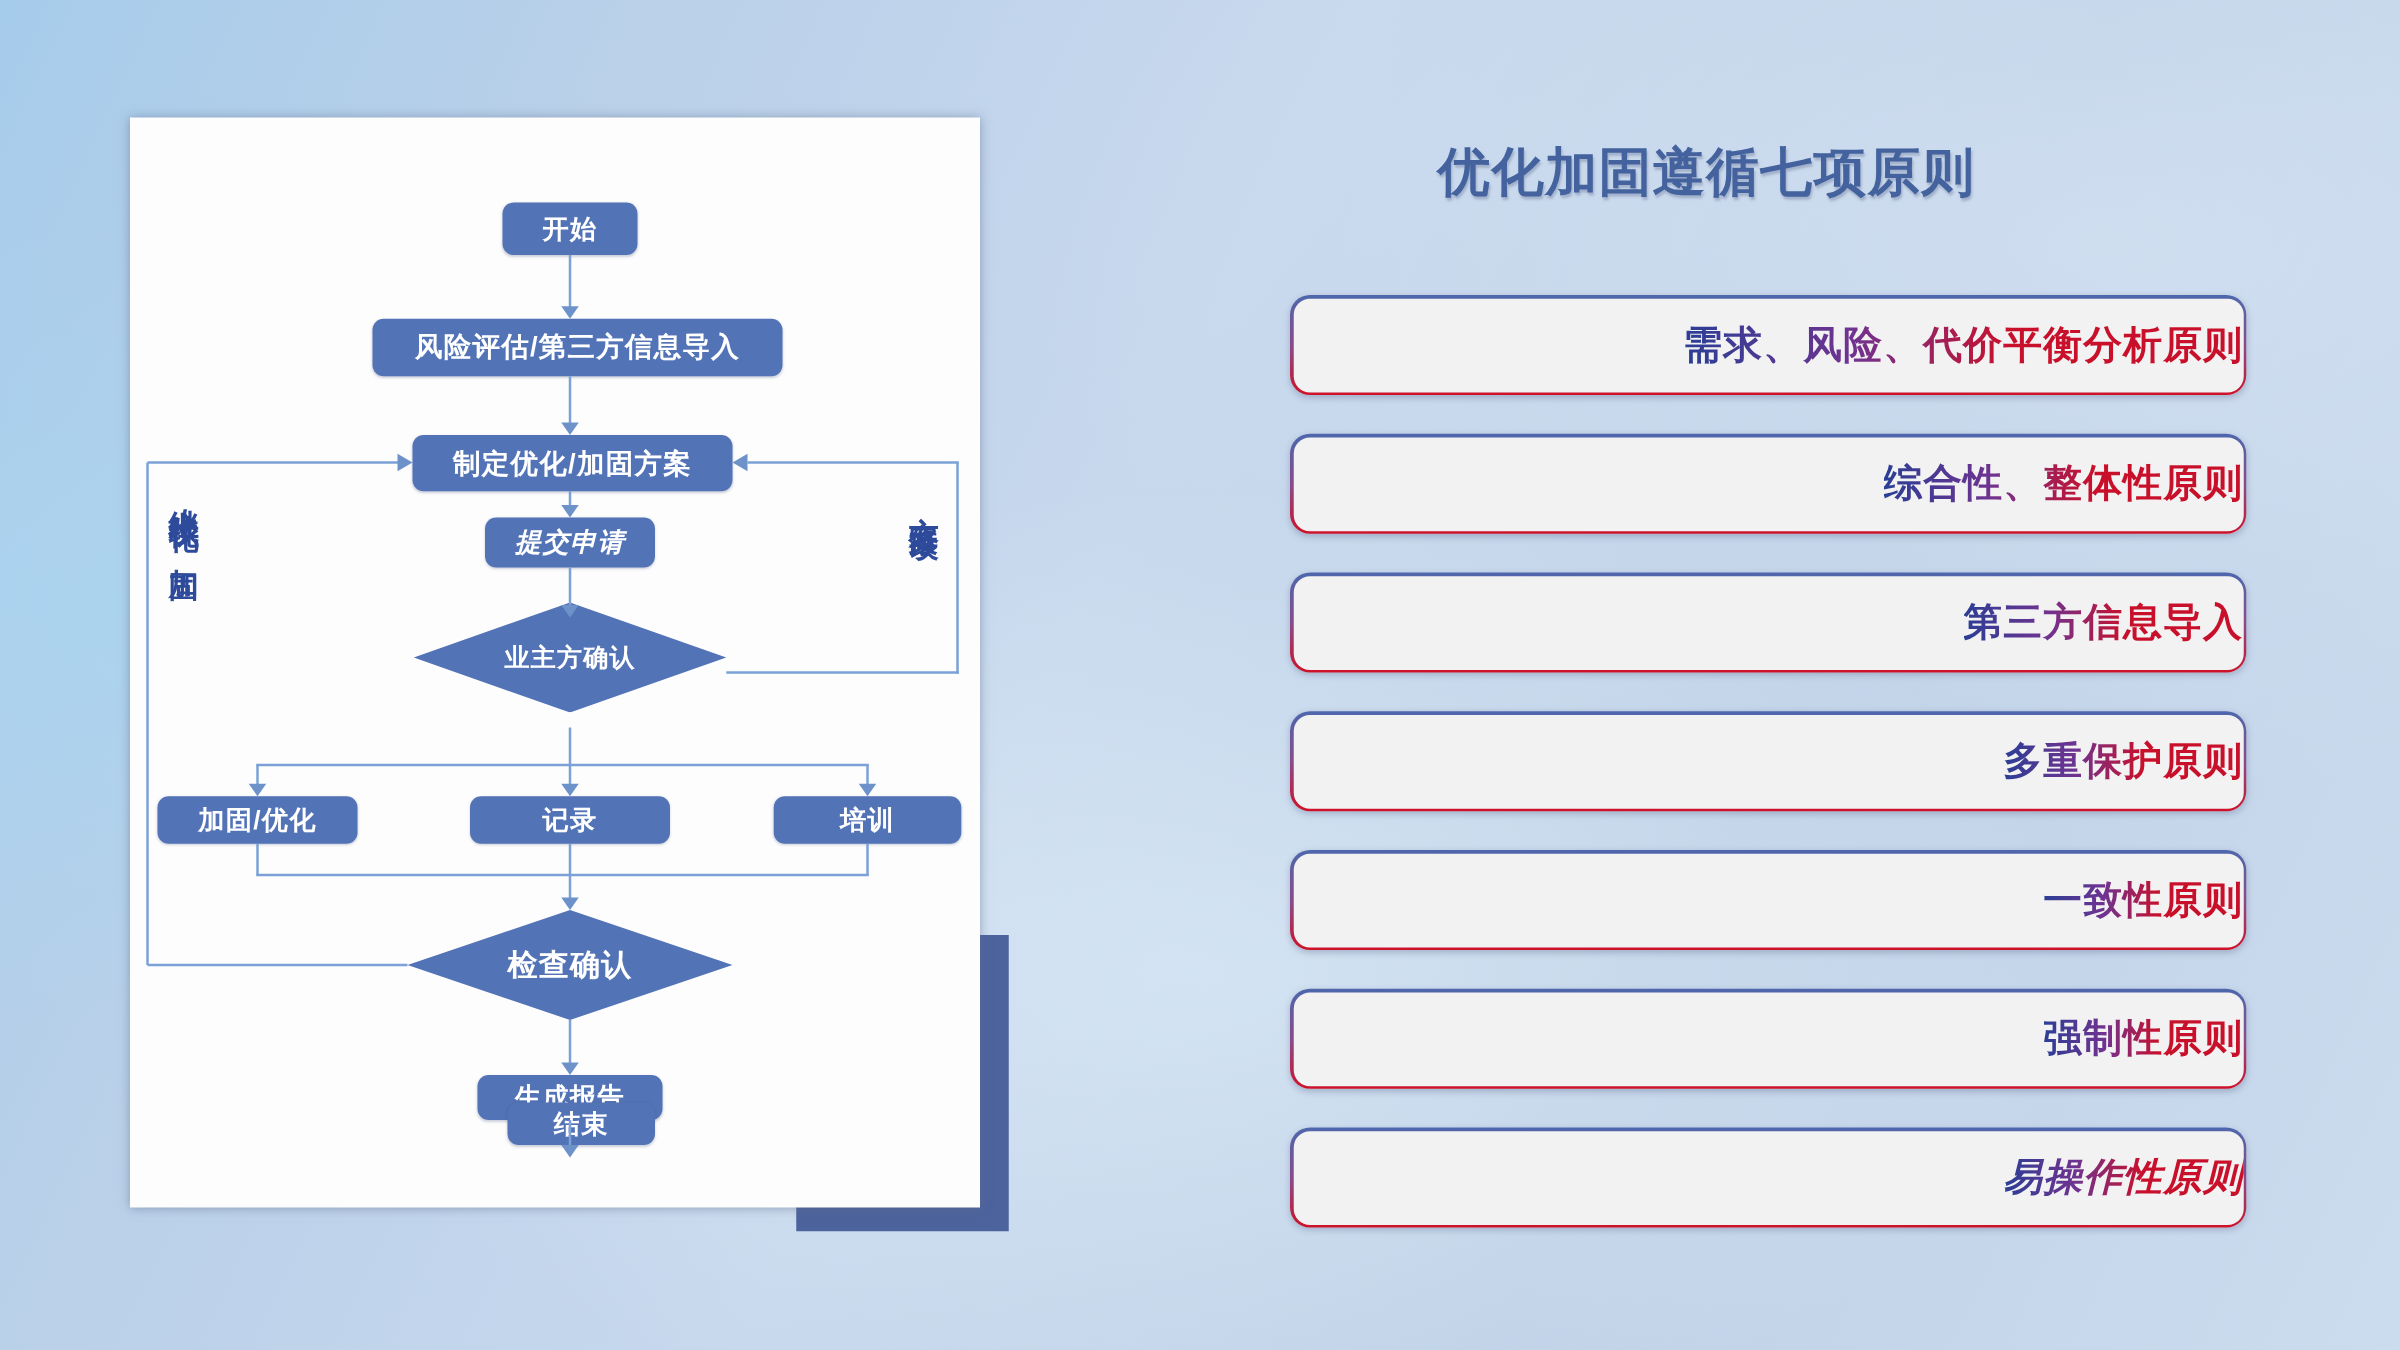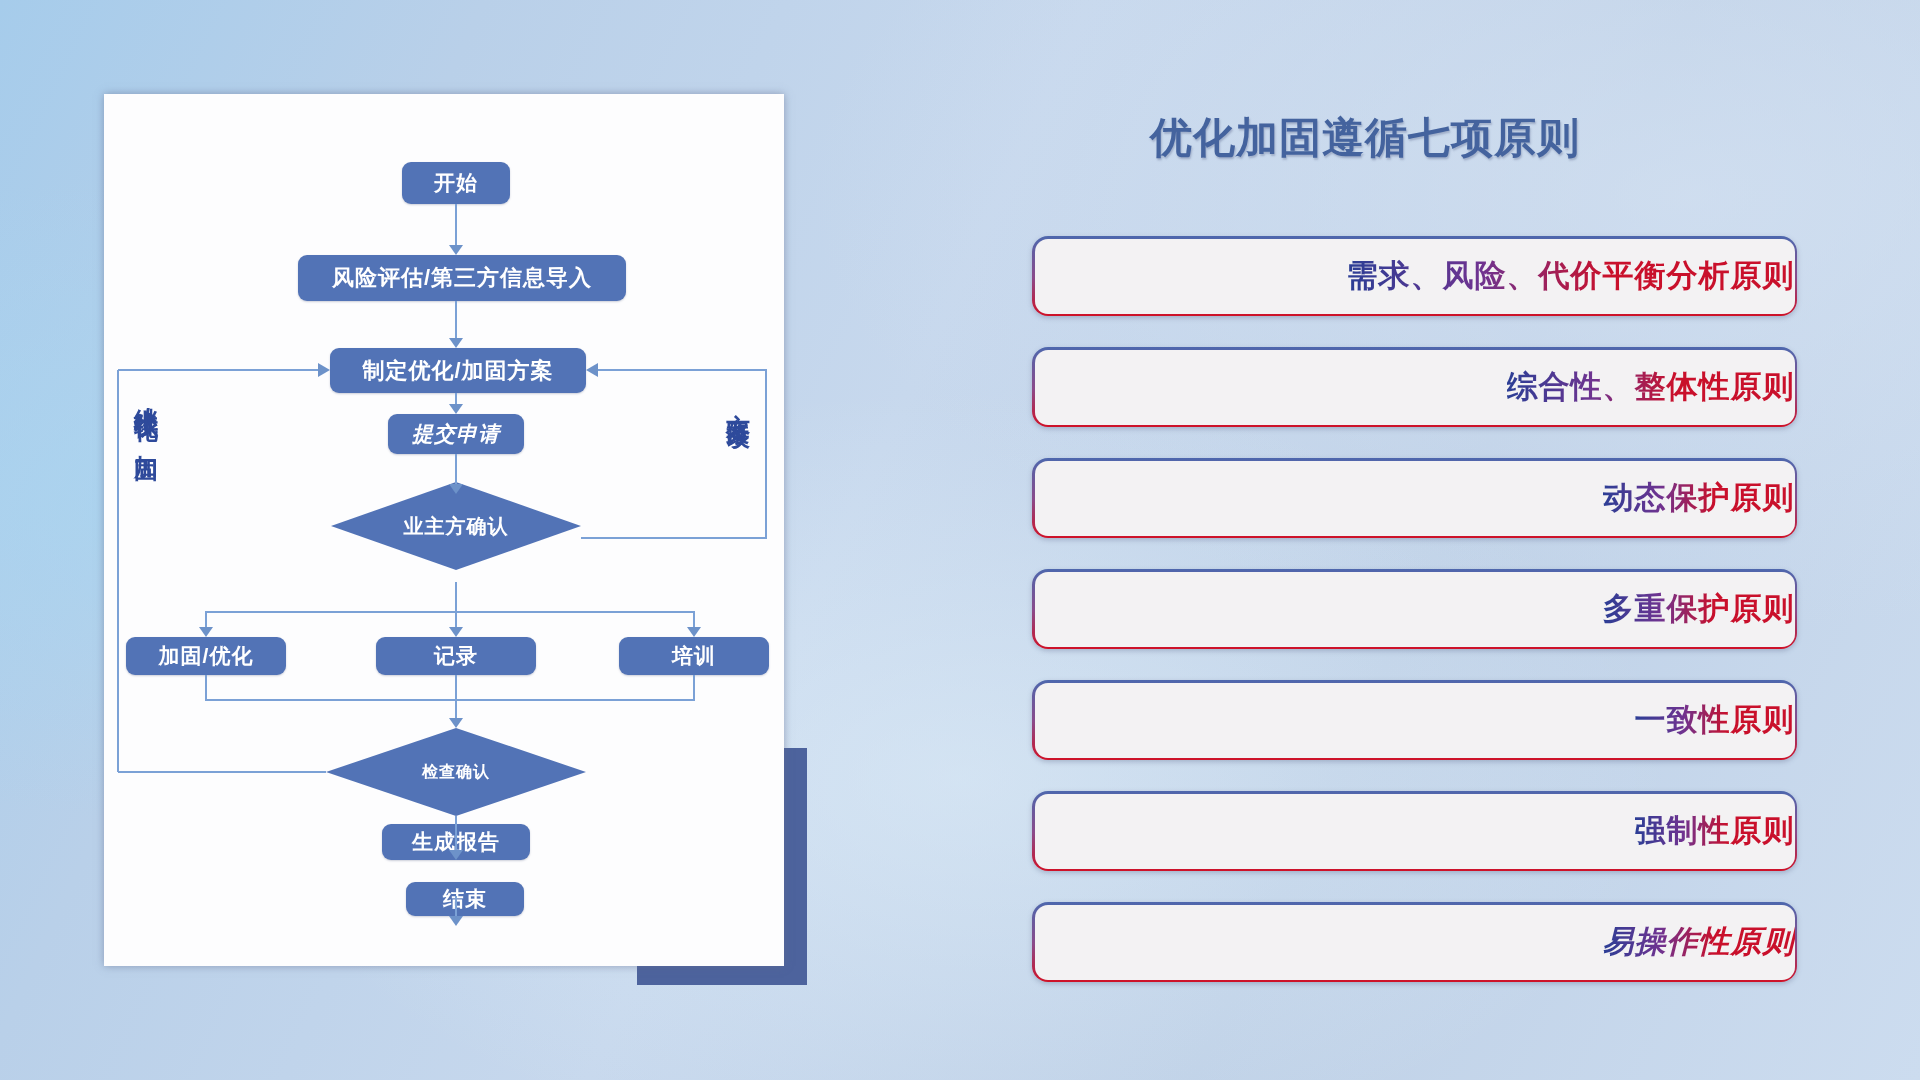--- a/index.html
+++ b/index.html
@@ -88,22 +88,22 @@
 <div class="card">
 
   <div class="fc-box" style="left:298px;top:68px;width:108px;height:42px;">开始</div>
   <div class="fc-box" style="left:194px;top:161px;width:328px;height:46px;font-size:22px;">风险评估/第三方信息导入</div>
   <div class="fc-box" style="left:226px;top:254px;width:256px;height:45px;font-size:22px;">制定优化/加固方案</div>
   <div class="fc-box" style="left:284px;top:320px;width:136px;height:40px;font-style:italic;">提交申请</div>
   <div class="fc-diamond" style="left:227px;top:388px;width:250px;height:88px;">业主方确认</div>
   <div class="fc-box" style="left:22px;top:543px;width:160px;height:38px;">加固/优化</div>
   <div class="fc-box" style="left:272px;top:543px;width:160px;height:38px;">记录</div>
   <div class="fc-box" style="left:515px;top:543px;width:150px;height:38px;">培训</div>
-  <div class="fc-diamond" style="left:222px;top:634px;width:260px;height:88px;font-size:16px;text-align:right;">检查确认</div>
-  <div class="fc-box" style="left:278px;top:730px;width:148px;height:36px;">生成报告</div>
+  <div class="fc-diamond" style="left:222px;top:634px;width:260px;height:88px;font-size:24px;text-align:right;">检查确认</div>
+  <div class="fc-box" style="left:278px;top:766px;width:148px;height:36px;text-decoration:underline;">生成报告</div>
   <div class="fc-box" style="left:302px;top:788px;width:118px;height:34px;">结束</div>
 
   <div class="vl" style="left:351px;top:110px;height:43px;"></div>
   <div class="vl" style="left:351px;top:207px;height:39px;"></div>
   <div class="vl" style="left:351px;top:299px;height:13px;"></div>
   <div class="vl" style="left:351px;top:360px;height:32px;"></div>
   <div class="vl" style="left:351px;top:488px;height:30px;"></div>
   <div class="vl" style="left:101px;top:518px;height:17px;"></div>
   <div class="vl" style="left:351px;top:518px;height:17px;"></div>
   <div class="vl" style="left:589px;top:518px;height:17px;"></div>
@@ -147,21 +147,21 @@
     <span class="p-text">需求、风险、代价平衡分析原则</span>
   </div>
 </div>
 <div class="p-box" style="top:347px;">
   <div class="p-box-inner">
     <span class="p-text">综合性、整体性原则</span>
   </div>
 </div>
 <div class="p-box" style="top:458px;">
   <div class="p-box-inner">
-    <span class="p-text">动态保护原则</span>
+    <span class="p-text">第三方信息导入</span>
   </div>
 </div>
 <div class="p-box" style="top:569px;">
   <div class="p-box-inner">
     <span class="p-text">多重保护原则</span>
   </div>
 </div>
 <div class="p-box" style="top:680px;">
   <div class="p-box-inner">
     <span class="p-text">一致性原则</span>

